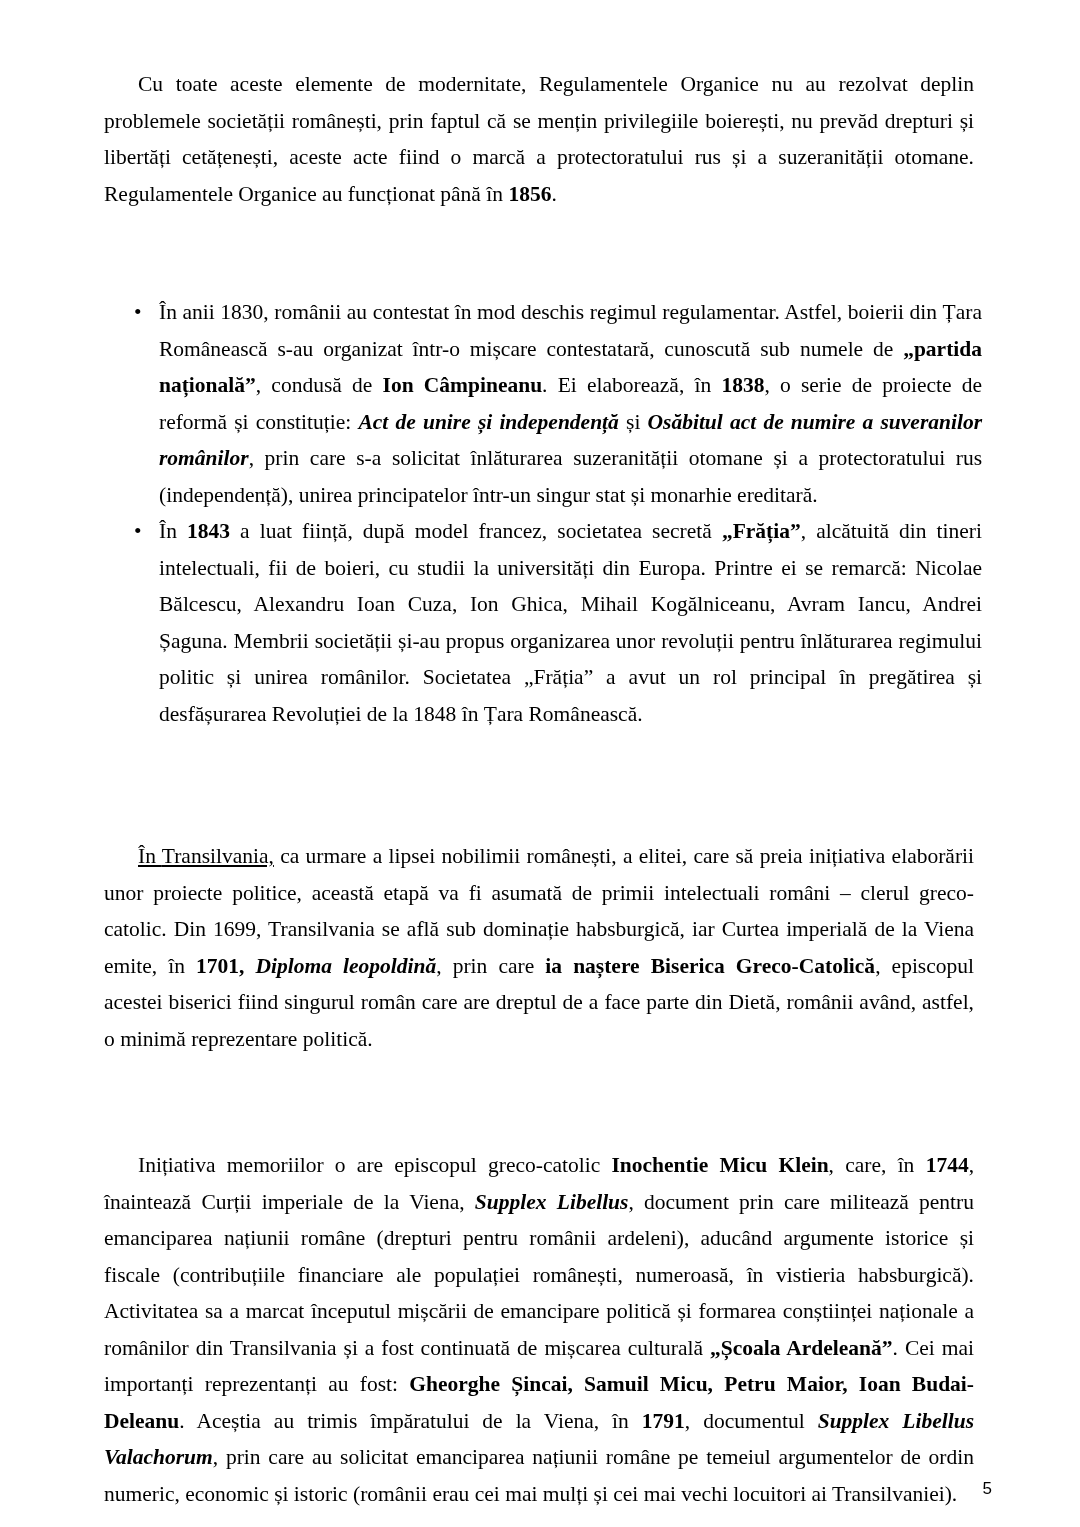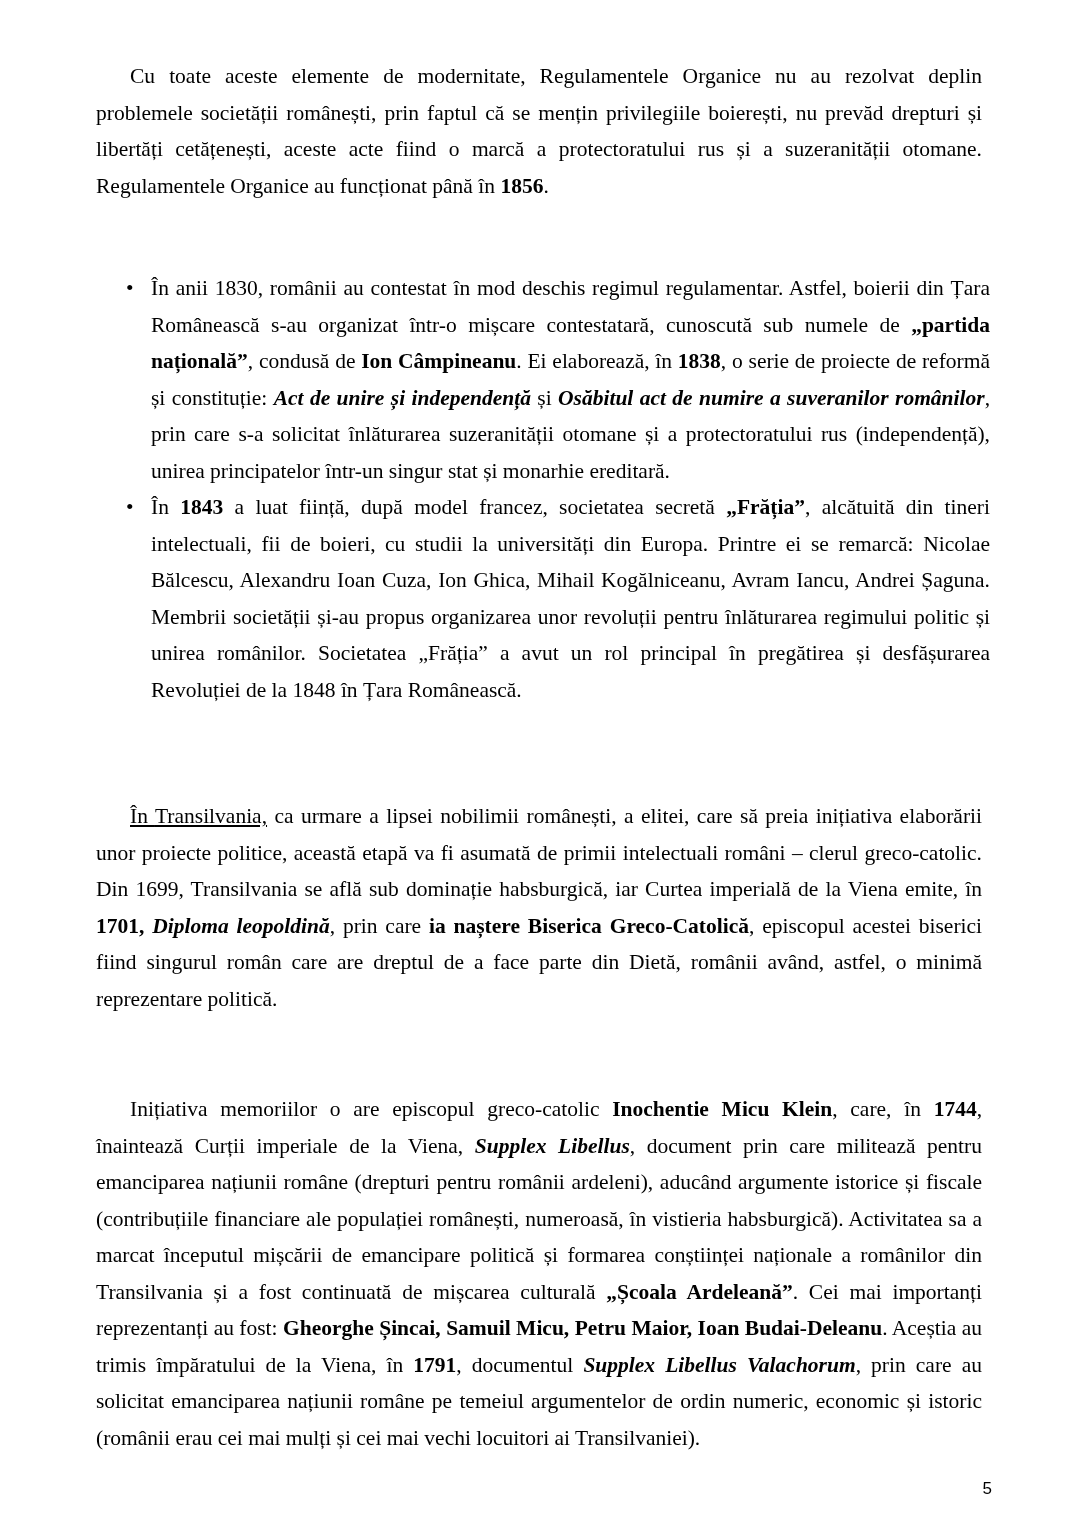--- a/index.html
+++ b/index.html
@@ -22,34 +22,34 @@
   .body-text {
     font-size: 21.5px;
     line-height: 36.5px;
     text-align: justify;
     text-justify: inter-word;
     margin: 0;
     hyphens: none;
   }
   p.para {
     text-indent: 34px;
-    margin: 8px;
+    margin: 16px;
   }
   .block-gap {
     height: 58px;
   }
   .block-gap-lg {
     height: 82px;
   }
   .block-gap-xl {
     height: 94px;
   }
   ul.bullets {
     list-style: none;
-    margin: 0;
+    margin: 8px;
     padding: 0;
   }
   ul.bullets > li {
     position: relative;
     padding-left: 63px;
     text-align: justify;
     text-justify: inter-word;
   }
   ul.bullets > li::before {
     content: "\2022";

